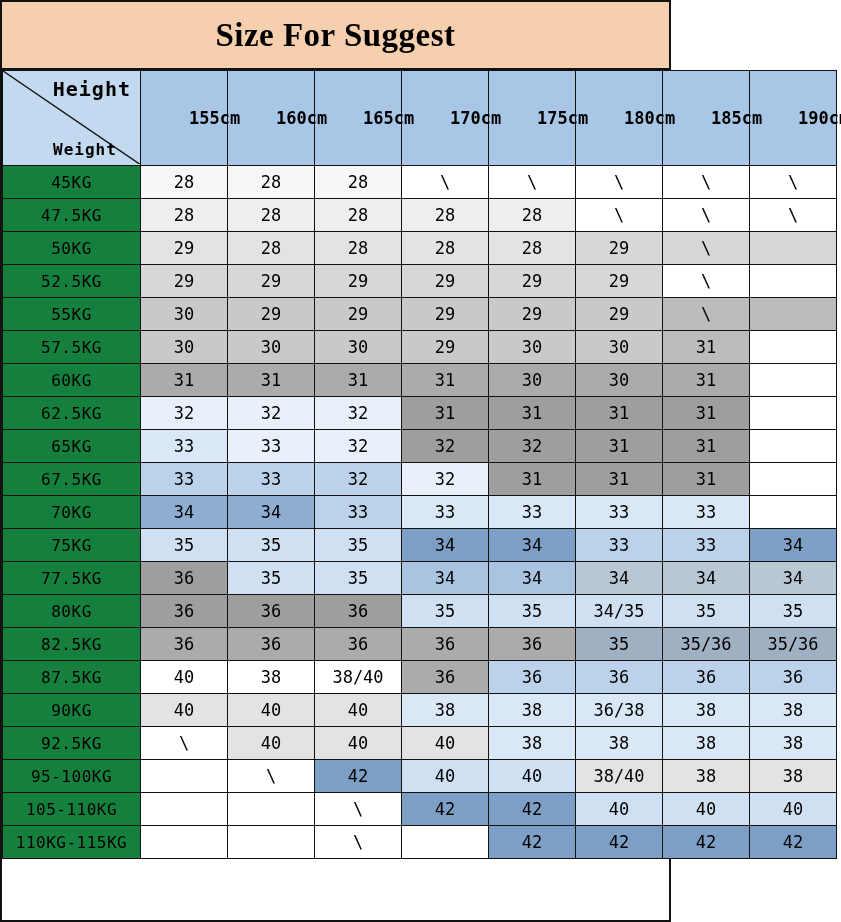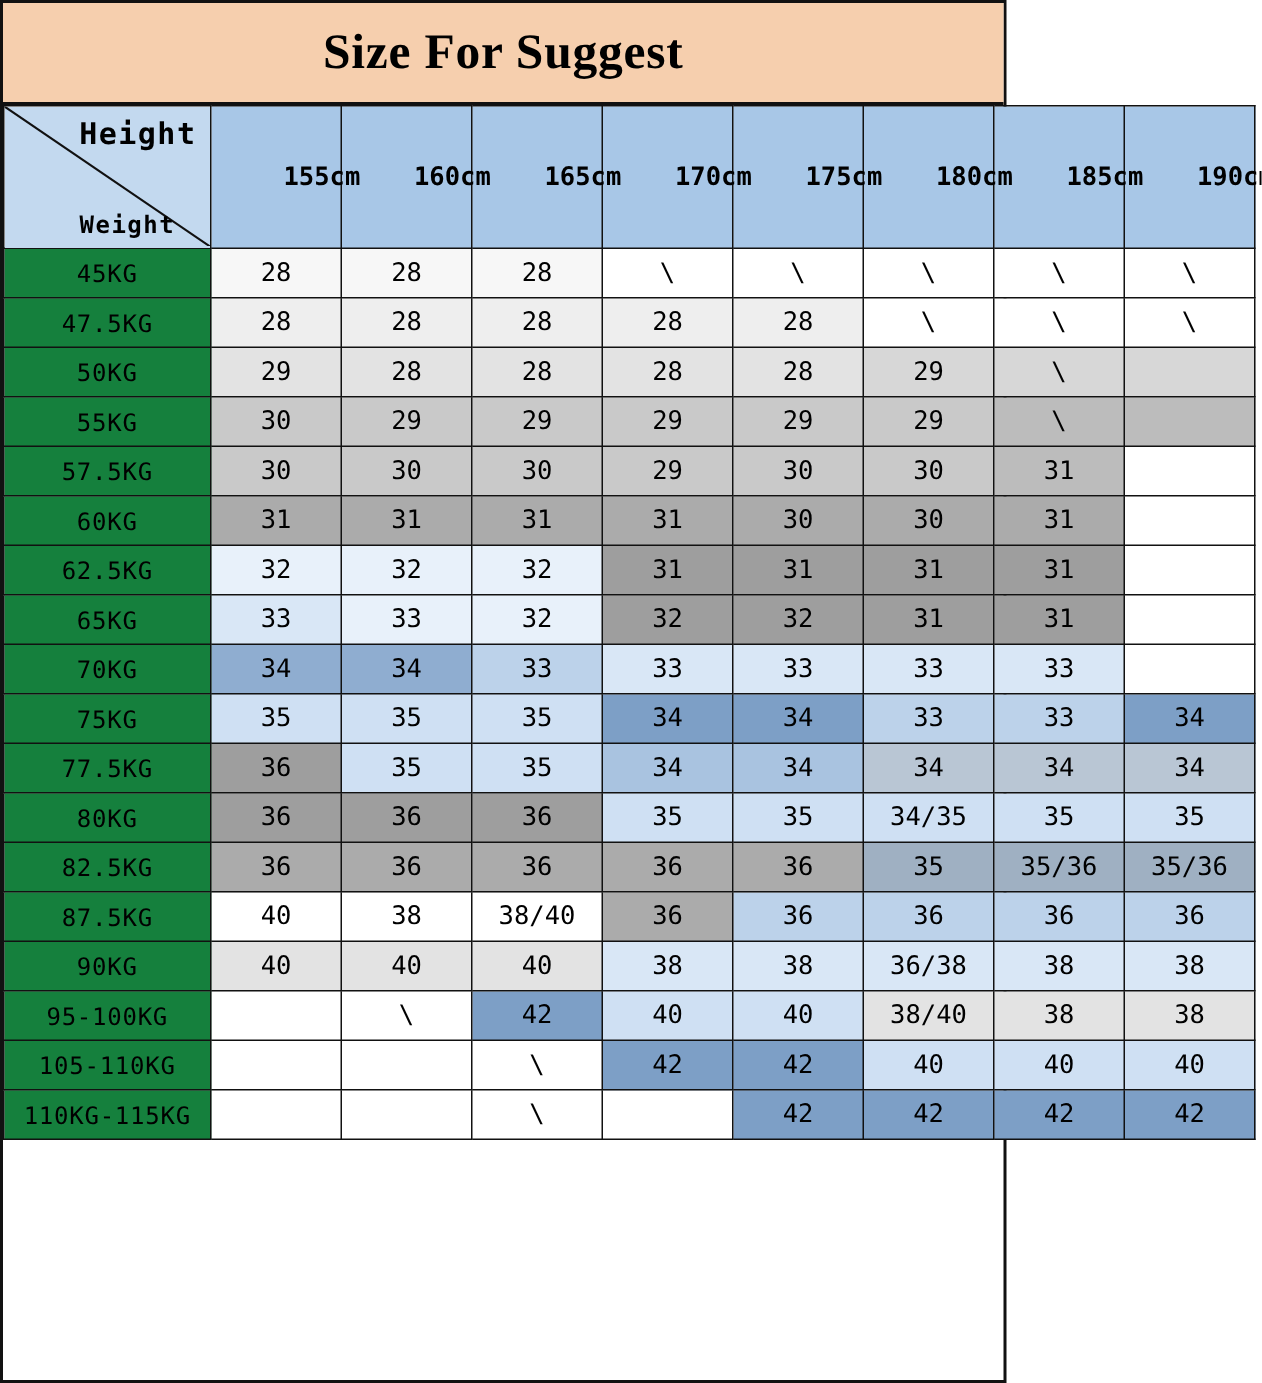--- a/index.html
+++ b/index.html
@@ -185,20 +185,31 @@
         <td class="bg-e4">29</td>
         <td class="bg-e4">28</td>
         <td class="bg-e4">28</td>
         <td class="bg-e4">28</td>
         <td class="bg-e4">28</td>
         <td class="bg-d8">29</td>
         <td class="bg-d8">\</td>
         <td class="bg-d8"></td>
       </tr>
 
+      <tr>
+        <td class="row-label">52.5KG</td>
+        <td class="bg-d8">29</td>
+        <td class="bg-d8">29</td>
+        <td class="bg-d8">29</td>
+        <td class="bg-d8">29</td>
+        <td class="bg-d8">29</td>
+        <td class="bg-d8">29</td>
+        <td class="bg-w">\</td>
+        <td class="bg-w"></td>
+      </tr>
 
       <tr>
         <td class="row-label">55KG</td>
         <td class="bg-c9">30</td>
         <td class="bg-c9">29</td>
         <td class="bg-c9">29</td>
         <td class="bg-c9">29</td>
         <td class="bg-c9">29</td>
         <td class="bg-c9">29</td>
         <td class="bg-bb">\</td>
@@ -246,20 +257,31 @@
         <td class="bg-lb2">33</td>
         <td class="bg-lb1">33</td>
         <td class="bg-lb1">32</td>
         <td class="bg-9e">32</td>
         <td class="bg-9e">32</td>
         <td class="bg-9e">31</td>
         <td class="bg-9e">31</td>
         <td class="bg-w"></td>
       </tr>
 
+      <tr>
+        <td class="row-label">67.5KG</td>
+        <td class="bg-b1">33</td>
+        <td class="bg-b1">33</td>
+        <td class="bg-b1">32</td>
+        <td class="bg-lb1">32</td>
+        <td class="bg-9e">31</td>
+        <td class="bg-9e">31</td>
+        <td class="bg-9e">31</td>
+        <td class="bg-w"></td>
+      </tr>
 
       <tr>
         <td class="row-label">70KG</td>
         <td class="bg-b3">34</td>
         <td class="bg-b3">34</td>
         <td class="bg-b1">33</td>
         <td class="bg-lb2">33</td>
         <td class="bg-lb2">33</td>
         <td class="bg-lb2">33</td>
         <td class="bg-lb2">33</td>
@@ -333,20 +355,31 @@
         <td class="bg-e4">40</td>
         <td class="bg-e4">40</td>
         <td class="bg-e4">40</td>
         <td class="bg-lb2">38</td>
         <td class="bg-lb2">38</td>
         <td class="bg-lb2">36/38</td>
         <td class="bg-lb2">38</td>
         <td class="bg-lb2">38</td>
       </tr>
 
+      <tr>
+        <td class="row-label">92.5KG</td>
+        <td class="bg-w">\</td>
+        <td class="bg-e4">40</td>
+        <td class="bg-e4">40</td>
+        <td class="bg-e4">40</td>
+        <td class="bg-lb2">38</td>
+        <td class="bg-lb2">38</td>
+        <td class="bg-lb2">38</td>
+        <td class="bg-lb2">38</td>
+      </tr>
 
       <tr>
         <td class="row-label">95-100KG</td>
         <td class="bg-w"></td>
         <td class="bg-w">\</td>
         <td class="bg-b4">42</td>
         <td class="bg-lb3">40</td>
         <td class="bg-lb3">40</td>
         <td class="bg-e4">38/40</td>
         <td class="bg-e4">38</td>

